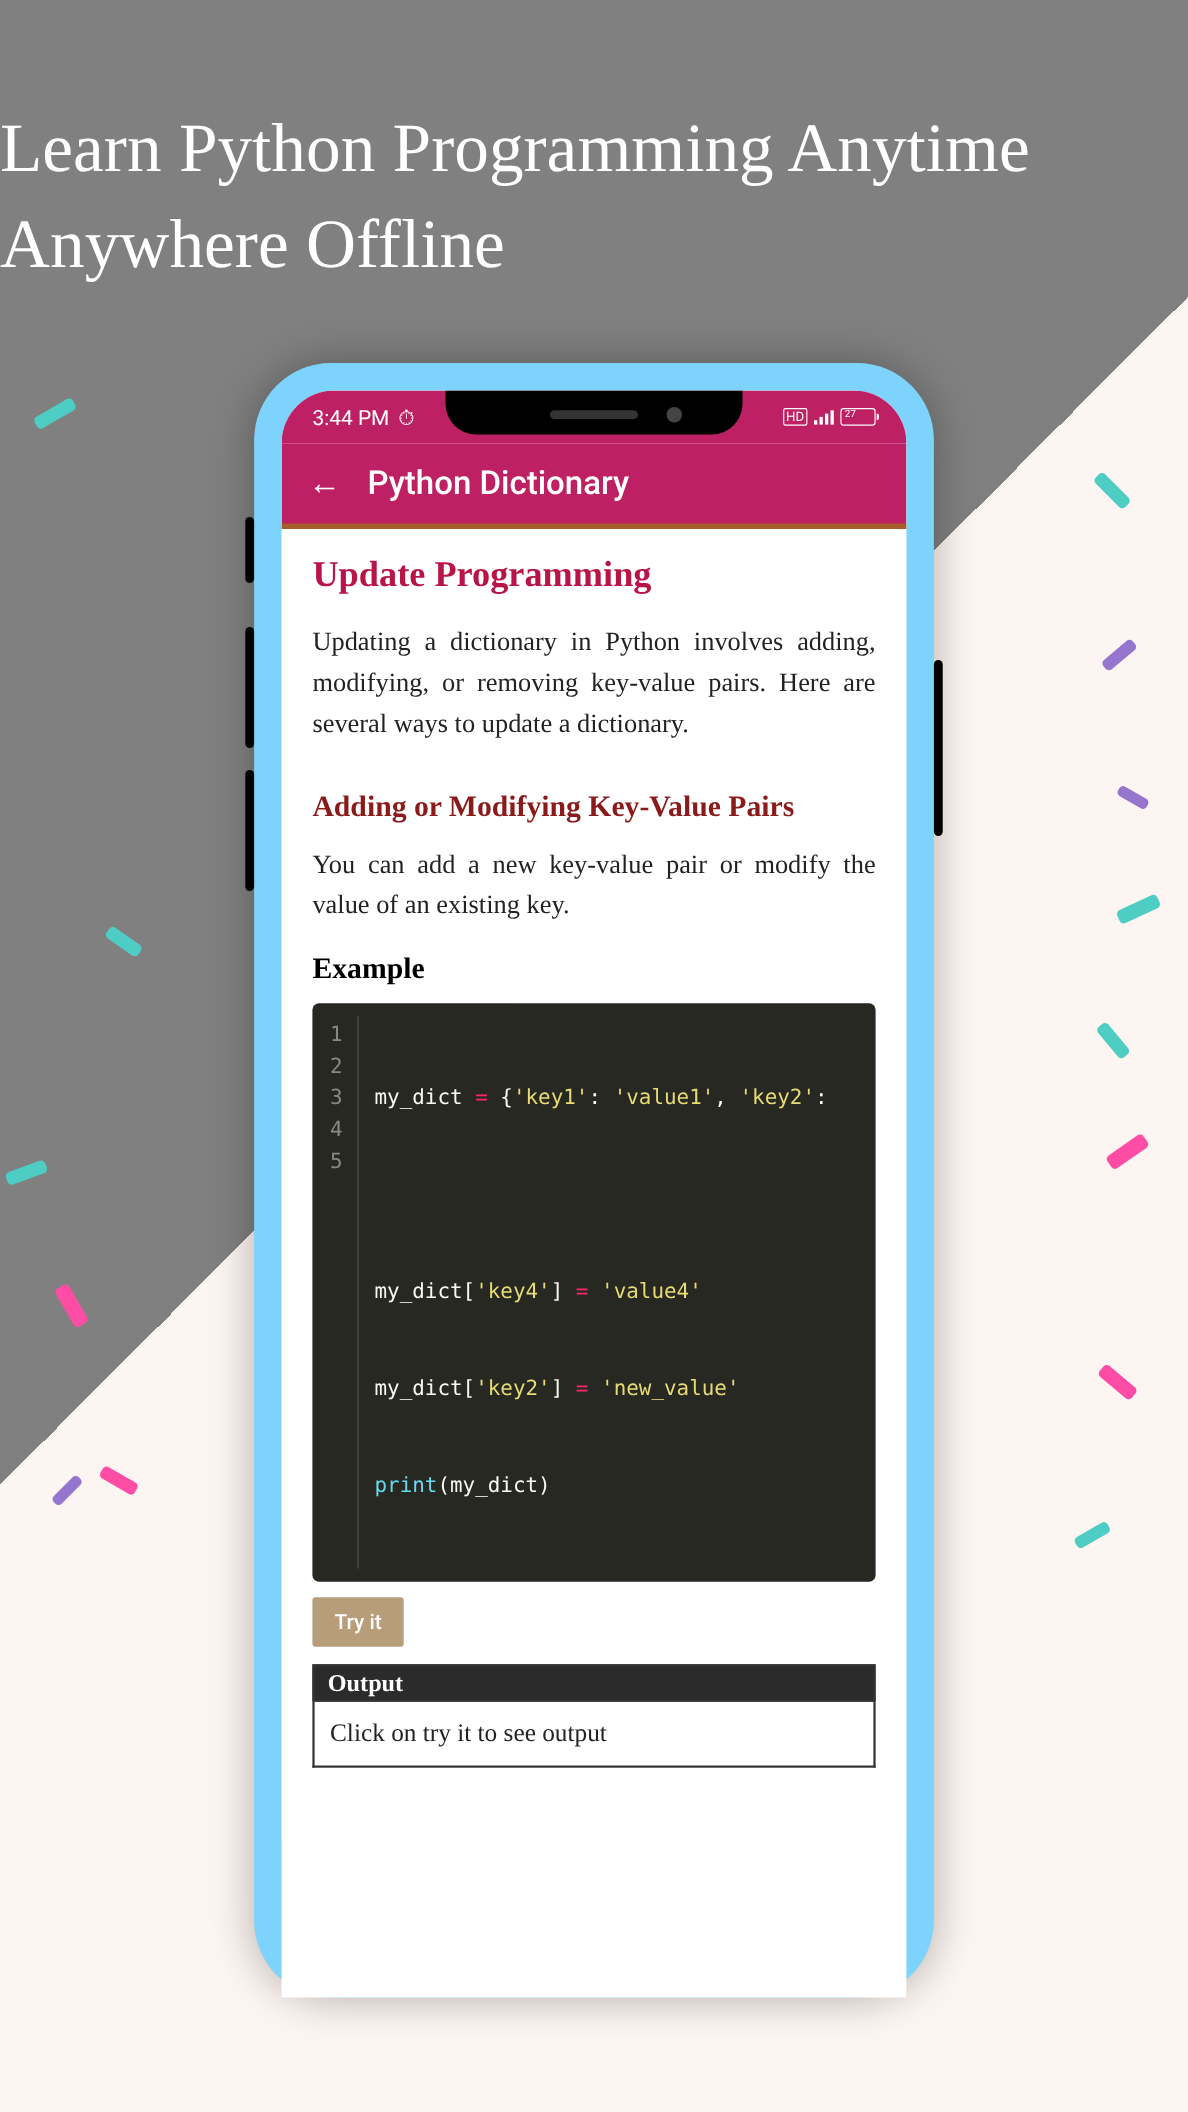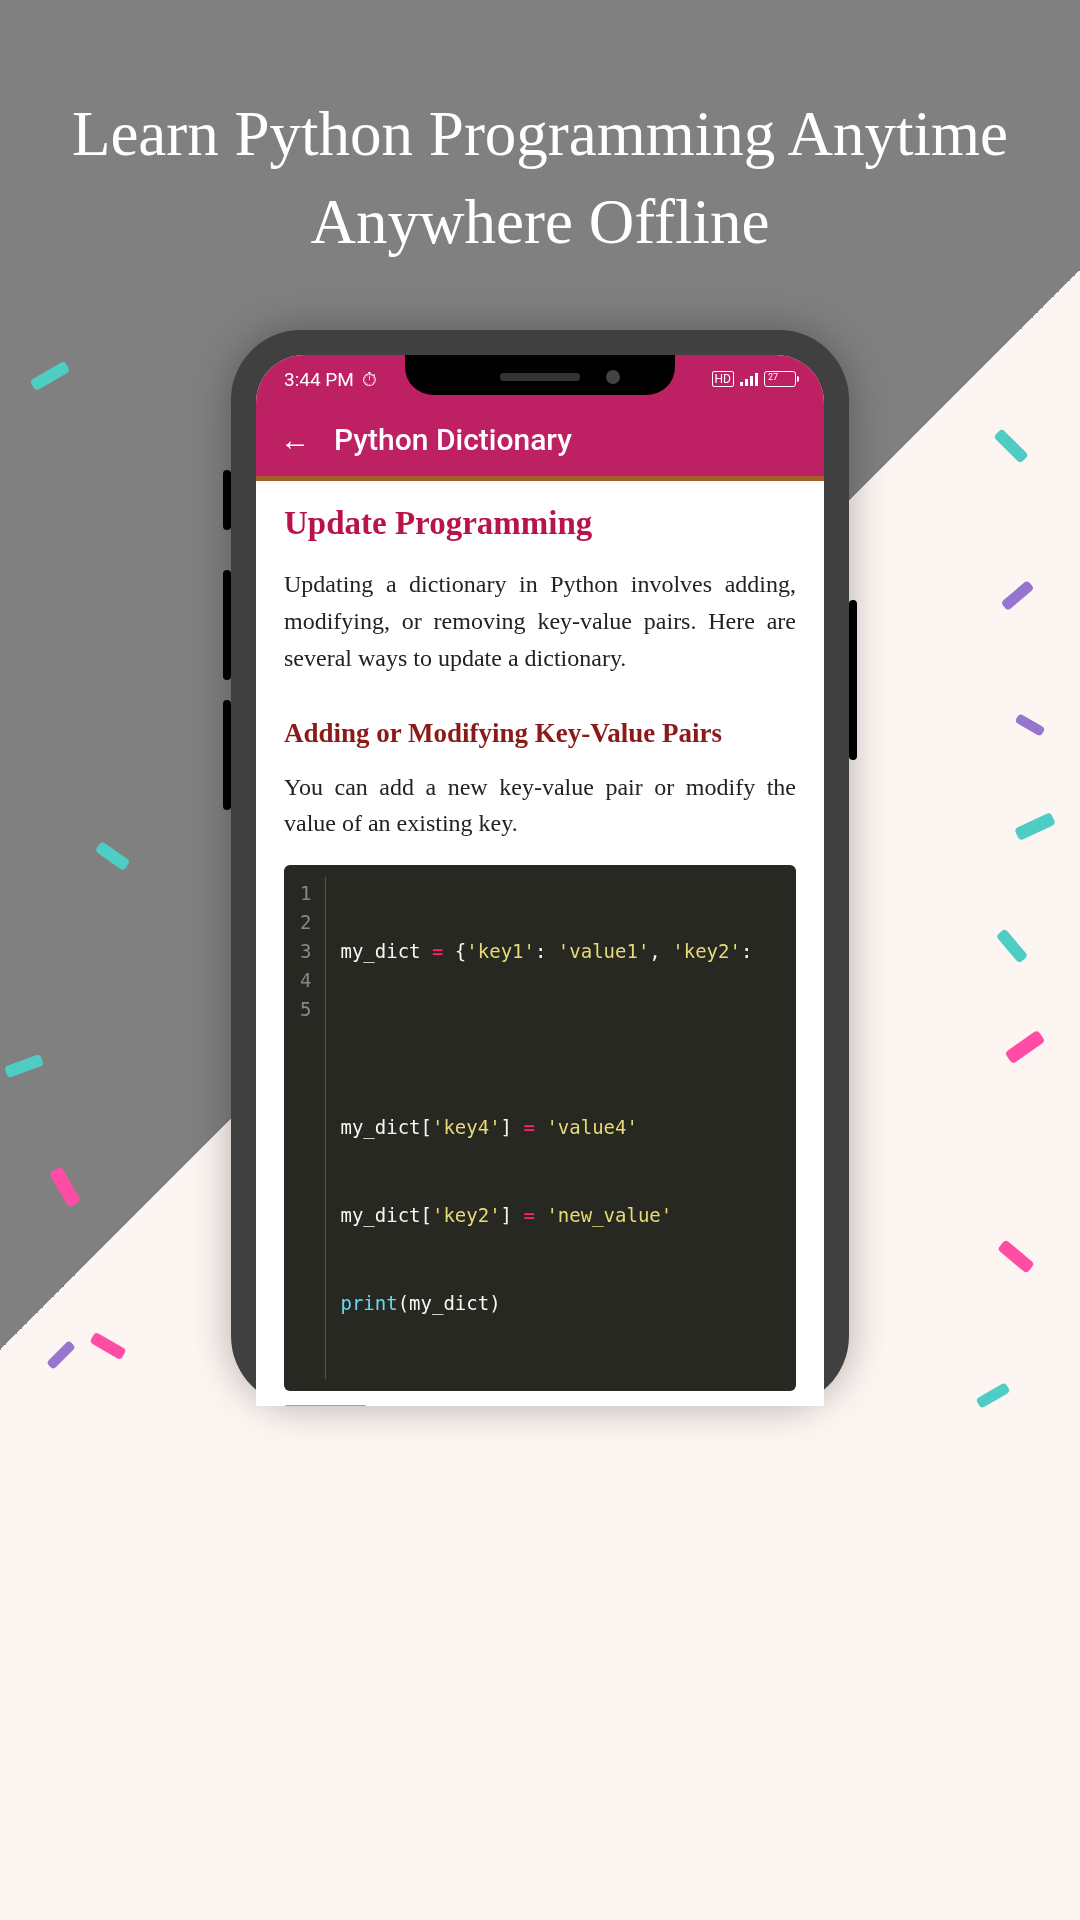--- a/index.html
+++ b/index.html
@@ -46,37 +46,36 @@
     .c11 { width: 36px; height: 12px; background: #4ecdc4; top: 940px; right: 50px; transform: rotate(50deg); }
     .c12 { width: 40px; height: 14px; background: #ff4da6; top: 1040px; right: 35px; transform: rotate(-35deg); }
     .c13 { width: 38px; height: 13px; background: #ff4da6; top: 1250px; right: 45px; transform: rotate(40deg); }
     .c14 { width: 34px; height: 11px; background: #4ecdc4; top: 1390px; right: 70px; transform: rotate(-30deg); }
 
     .headline {
       position: absolute;
       top: 90px;
       left: 0;
       width: 100%;
-      text-align: center;
       color: #fff;
       font-size: 63px;
       line-height: 1.4;
       z-index: 2;
       font-family: 'Palatino Linotype', Palatino, Georgia, serif;
       font-weight: 400;
     }
 
     .phone-frame {
       position: absolute;
       top: 330px;
       left: 50%;
       transform: translateX(-50%);
       width: 618px;
-      height: 1076px;
-      background: #404040;
+      height: 1486px;
+      background: #7dd3fc;
       border-radius: 70px;
       z-index: 3;
       box-shadow: 0 0 40px rgba(0,0,0,0.3);
     }
 
     .phone-side-btn {
       position: absolute;
       background: #000;
       border-radius: 4px;
     }
@@ -356,20 +355,21 @@
       <span class="app-title">Python Dictionary</span>
     </div>
 
     <div class="content">
       <div class="section-title">Update Programming</div>
       <div class="body-text">Updating a dictionary in Python involves adding, modifying, or removing key-value pairs. Here are several ways to update a dictionary.</div>
 
       <div class="sub-title">Adding or Modifying Key-Value Pairs</div>
       <div class="body-text2">You can add a new key-value pair or modify the value of an existing key.</div>
 
+      <div class="example-label">Example</div>
 
       <div class="code-block">
         <div class="line-numbers">
           <div>1</div>
           <div>2</div>
           <div>3</div>
           <div>4</div>
           <div>5</div>
         </div>
         <div class="code-content">

